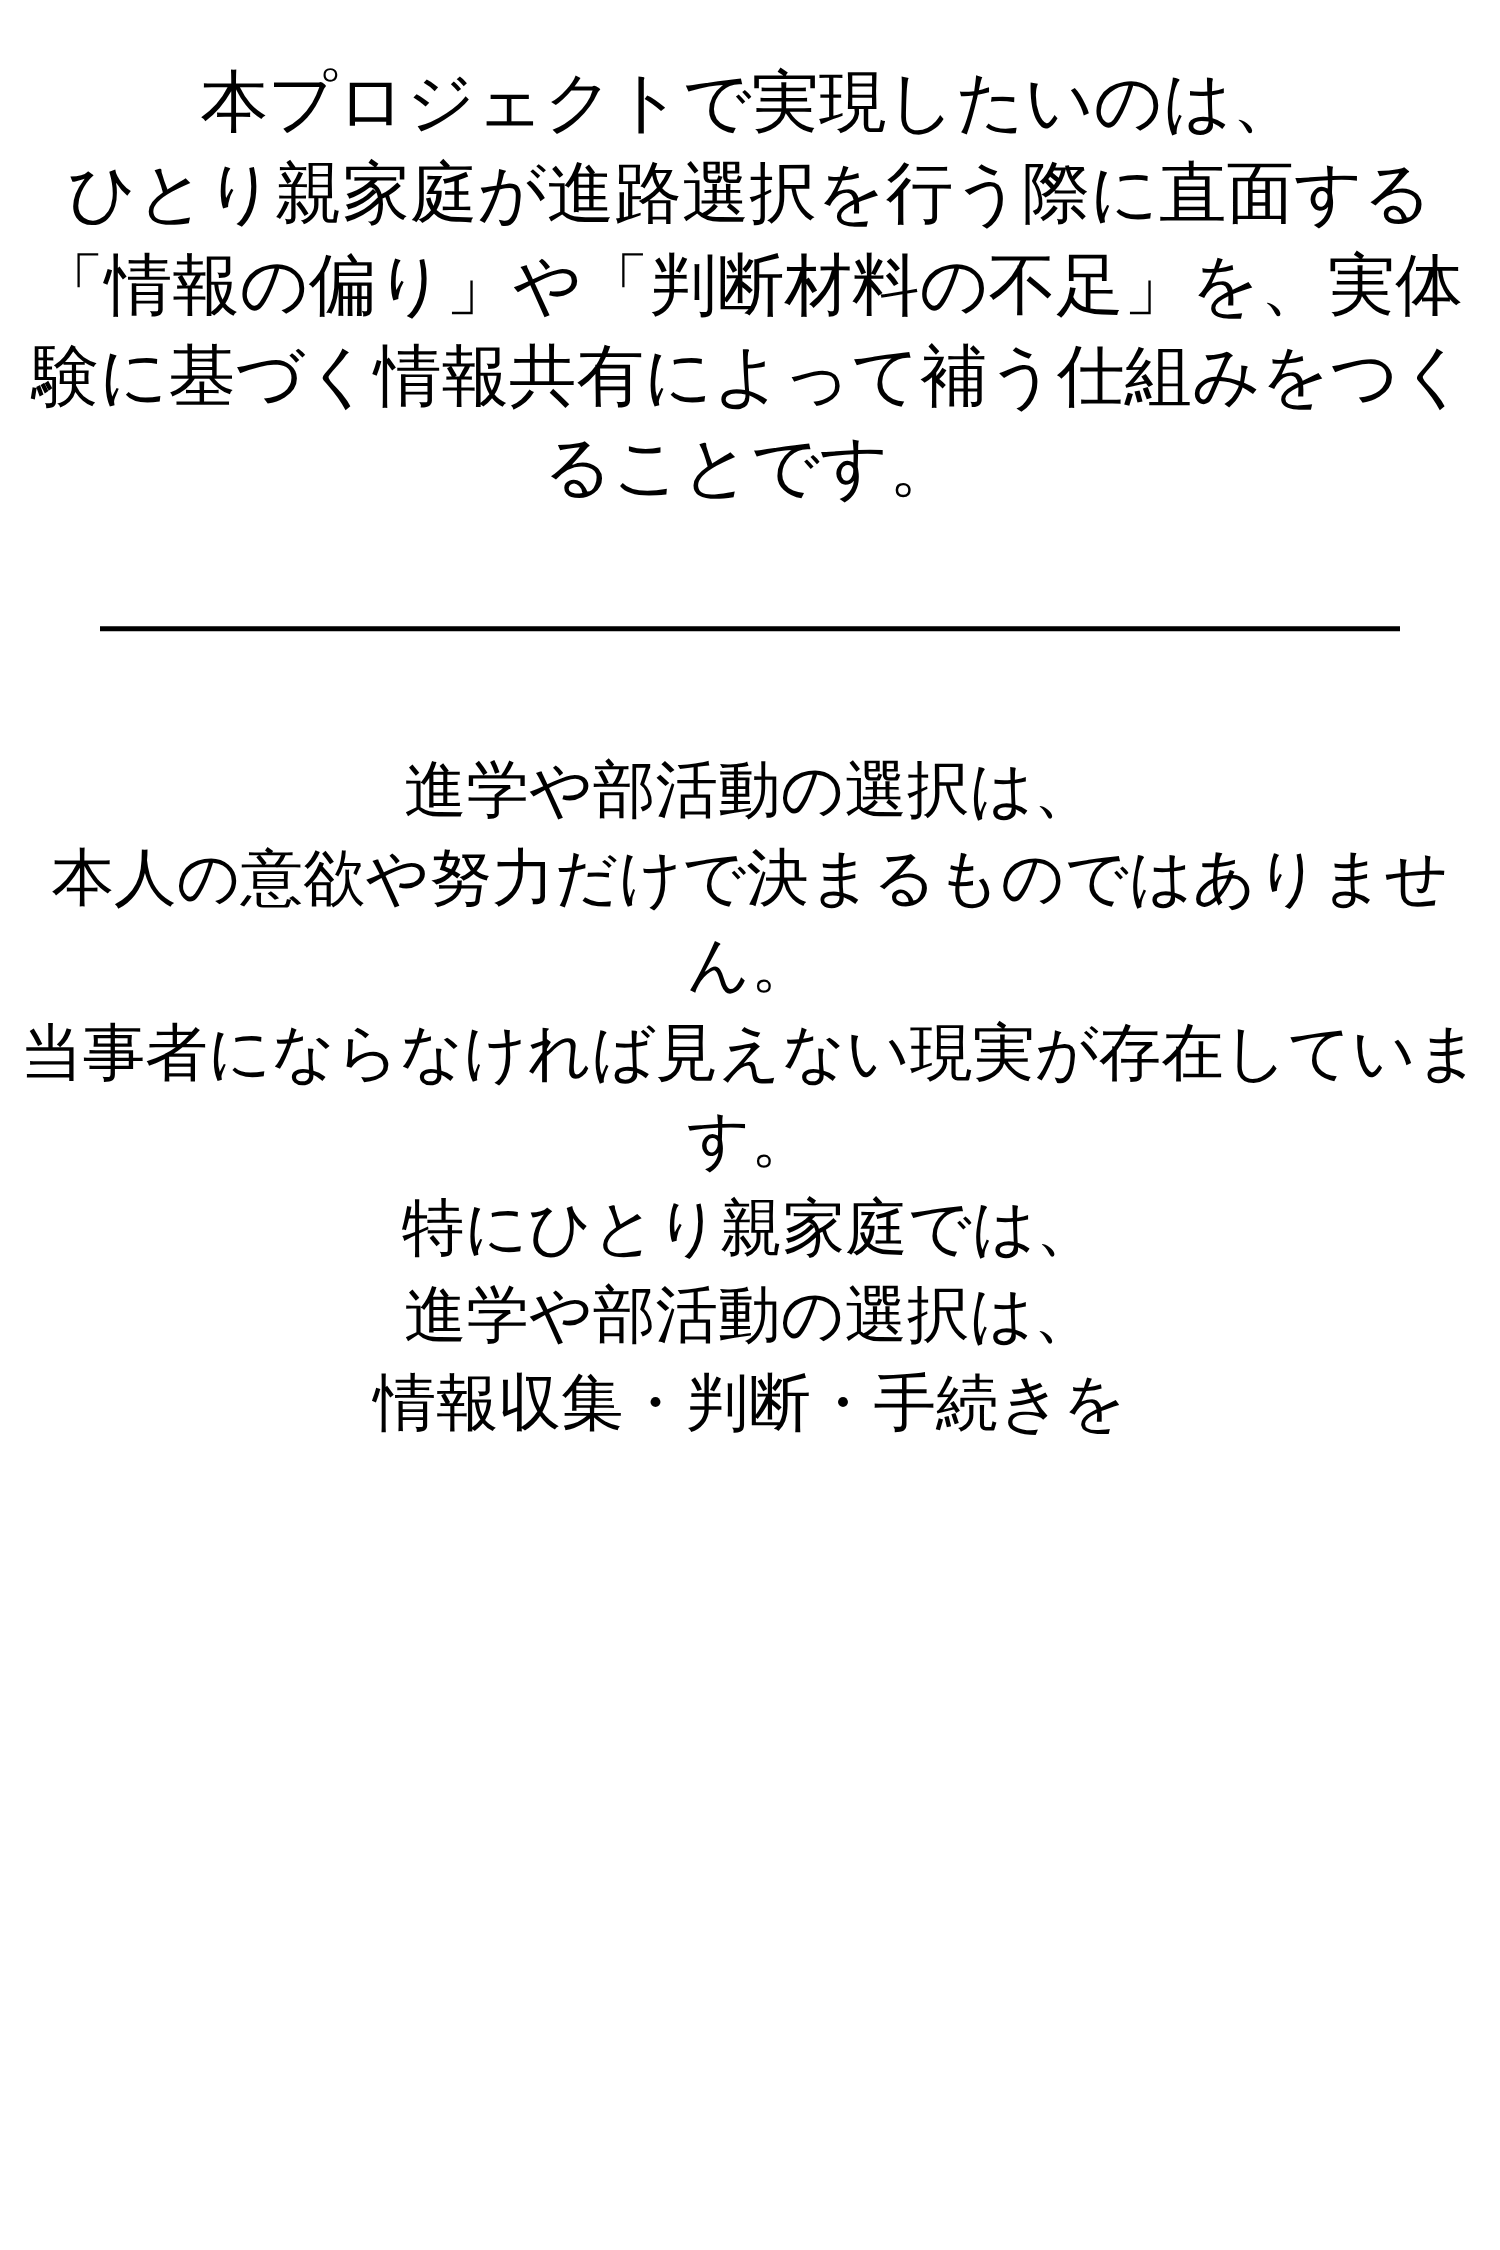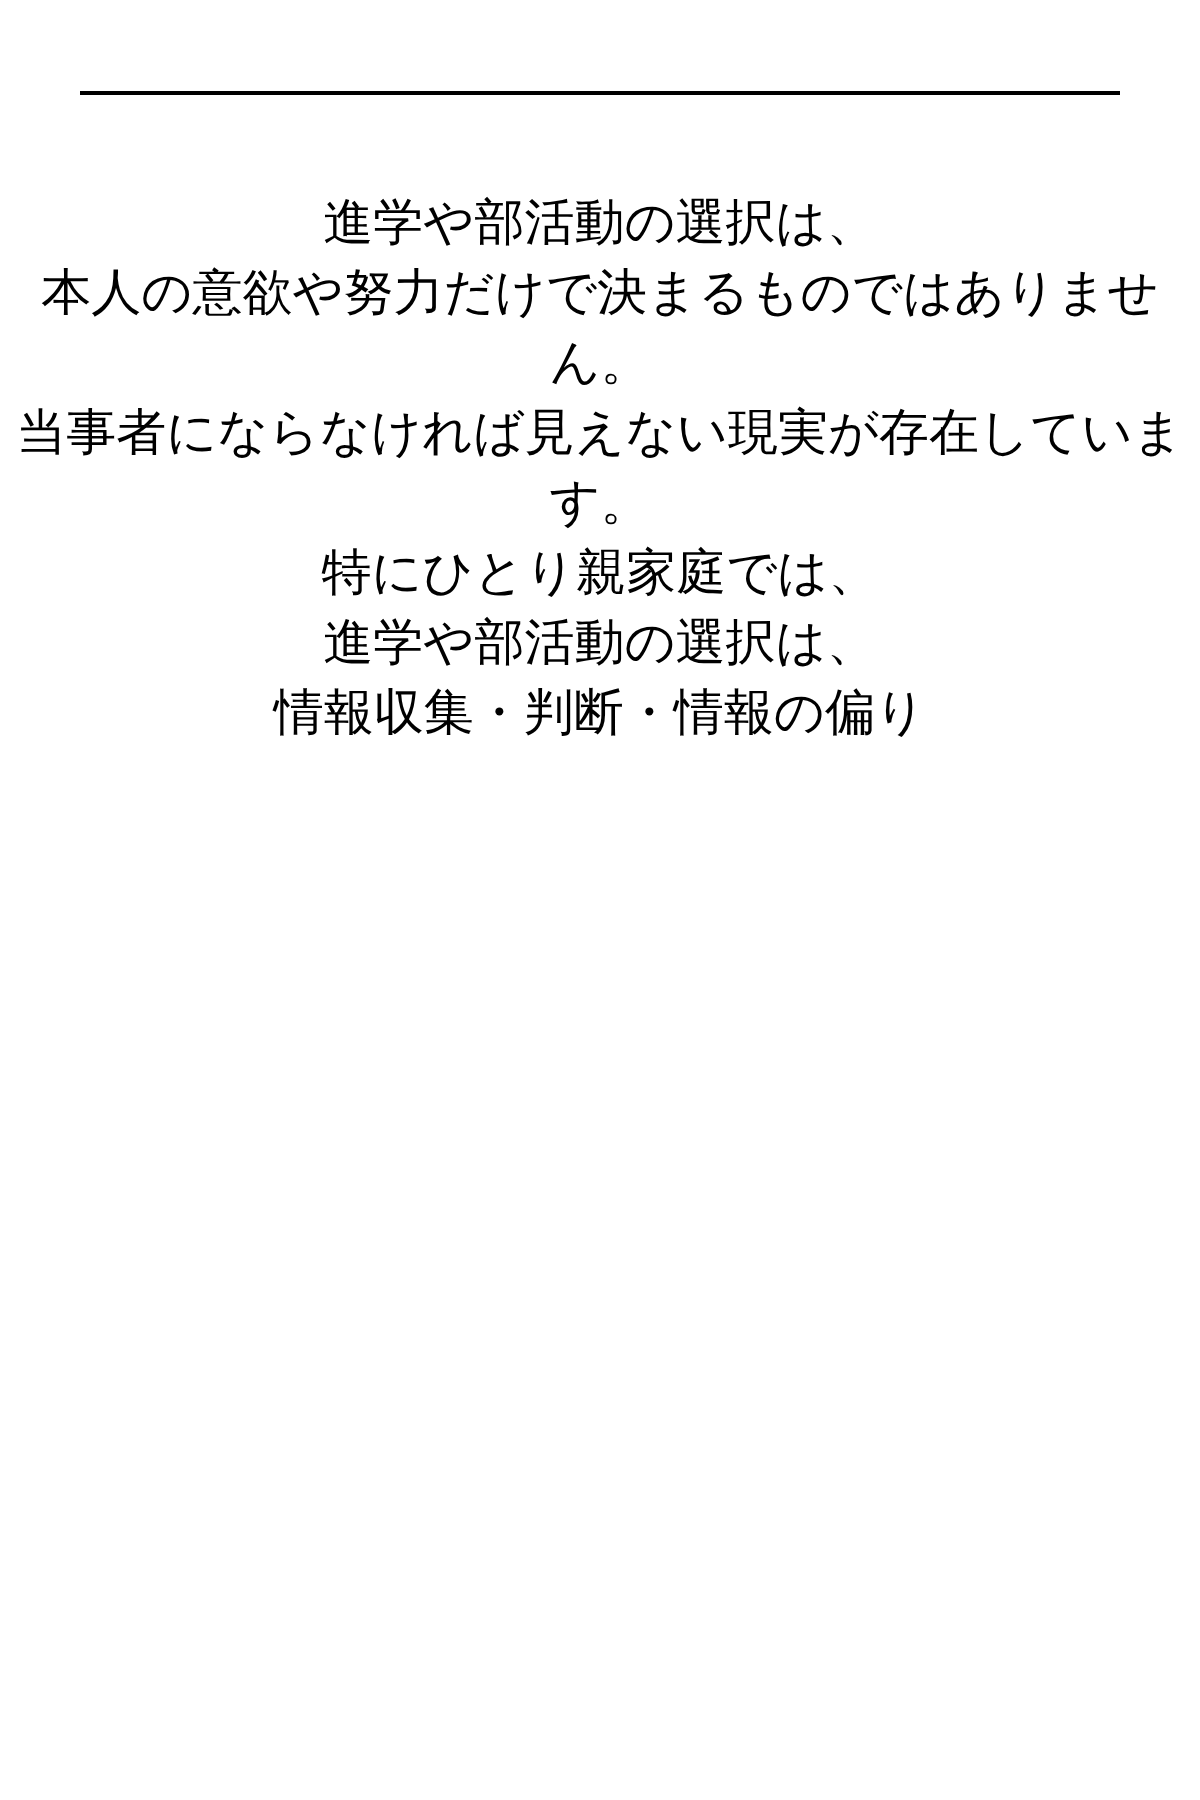--- a/index.html
+++ b/index.html
@@ -48,27 +48,34 @@
   .line {
     white-space: nowrap;
   }
 </style>
 </head>
 <body>
 
 <div class="page">
 
 
+  <div class="intro">
+    <div class="line">本プロジェクトで実現したいのは、</div>
+    <div class="line">ひとり親家庭が進路選択を行う際に直面する</div>
+    <div class="line">「情報の偏り」や「判断材料の不足」を、実体</div>
+    <div class="line">験に基づく情報共有によって補う仕組みをつく</div>
+    <div class="line">ることです。</div>
+  </div>
 
   <hr class="divider">
 
   <div class="body-text">
     <div class="line">進学や部活動の選択は、</div>
     <div class="line">本人の意欲や努力だけで決まるものではありませ</div>
     <div class="line">ん。</div>
     <div class="line">当事者にならなければ見えない現実が存在していま</div>
     <div class="line">す。</div>
     <div class="line">特にひとり親家庭では、</div>
     <div class="line">進学や部活動の選択は、</div>
-    <div class="line">情報収集・判断・情報の偏り</div>
+    <div class="line">情報収集・判断・手続きを</div>
   </div>
 
 </div>
 
 </body></html>

